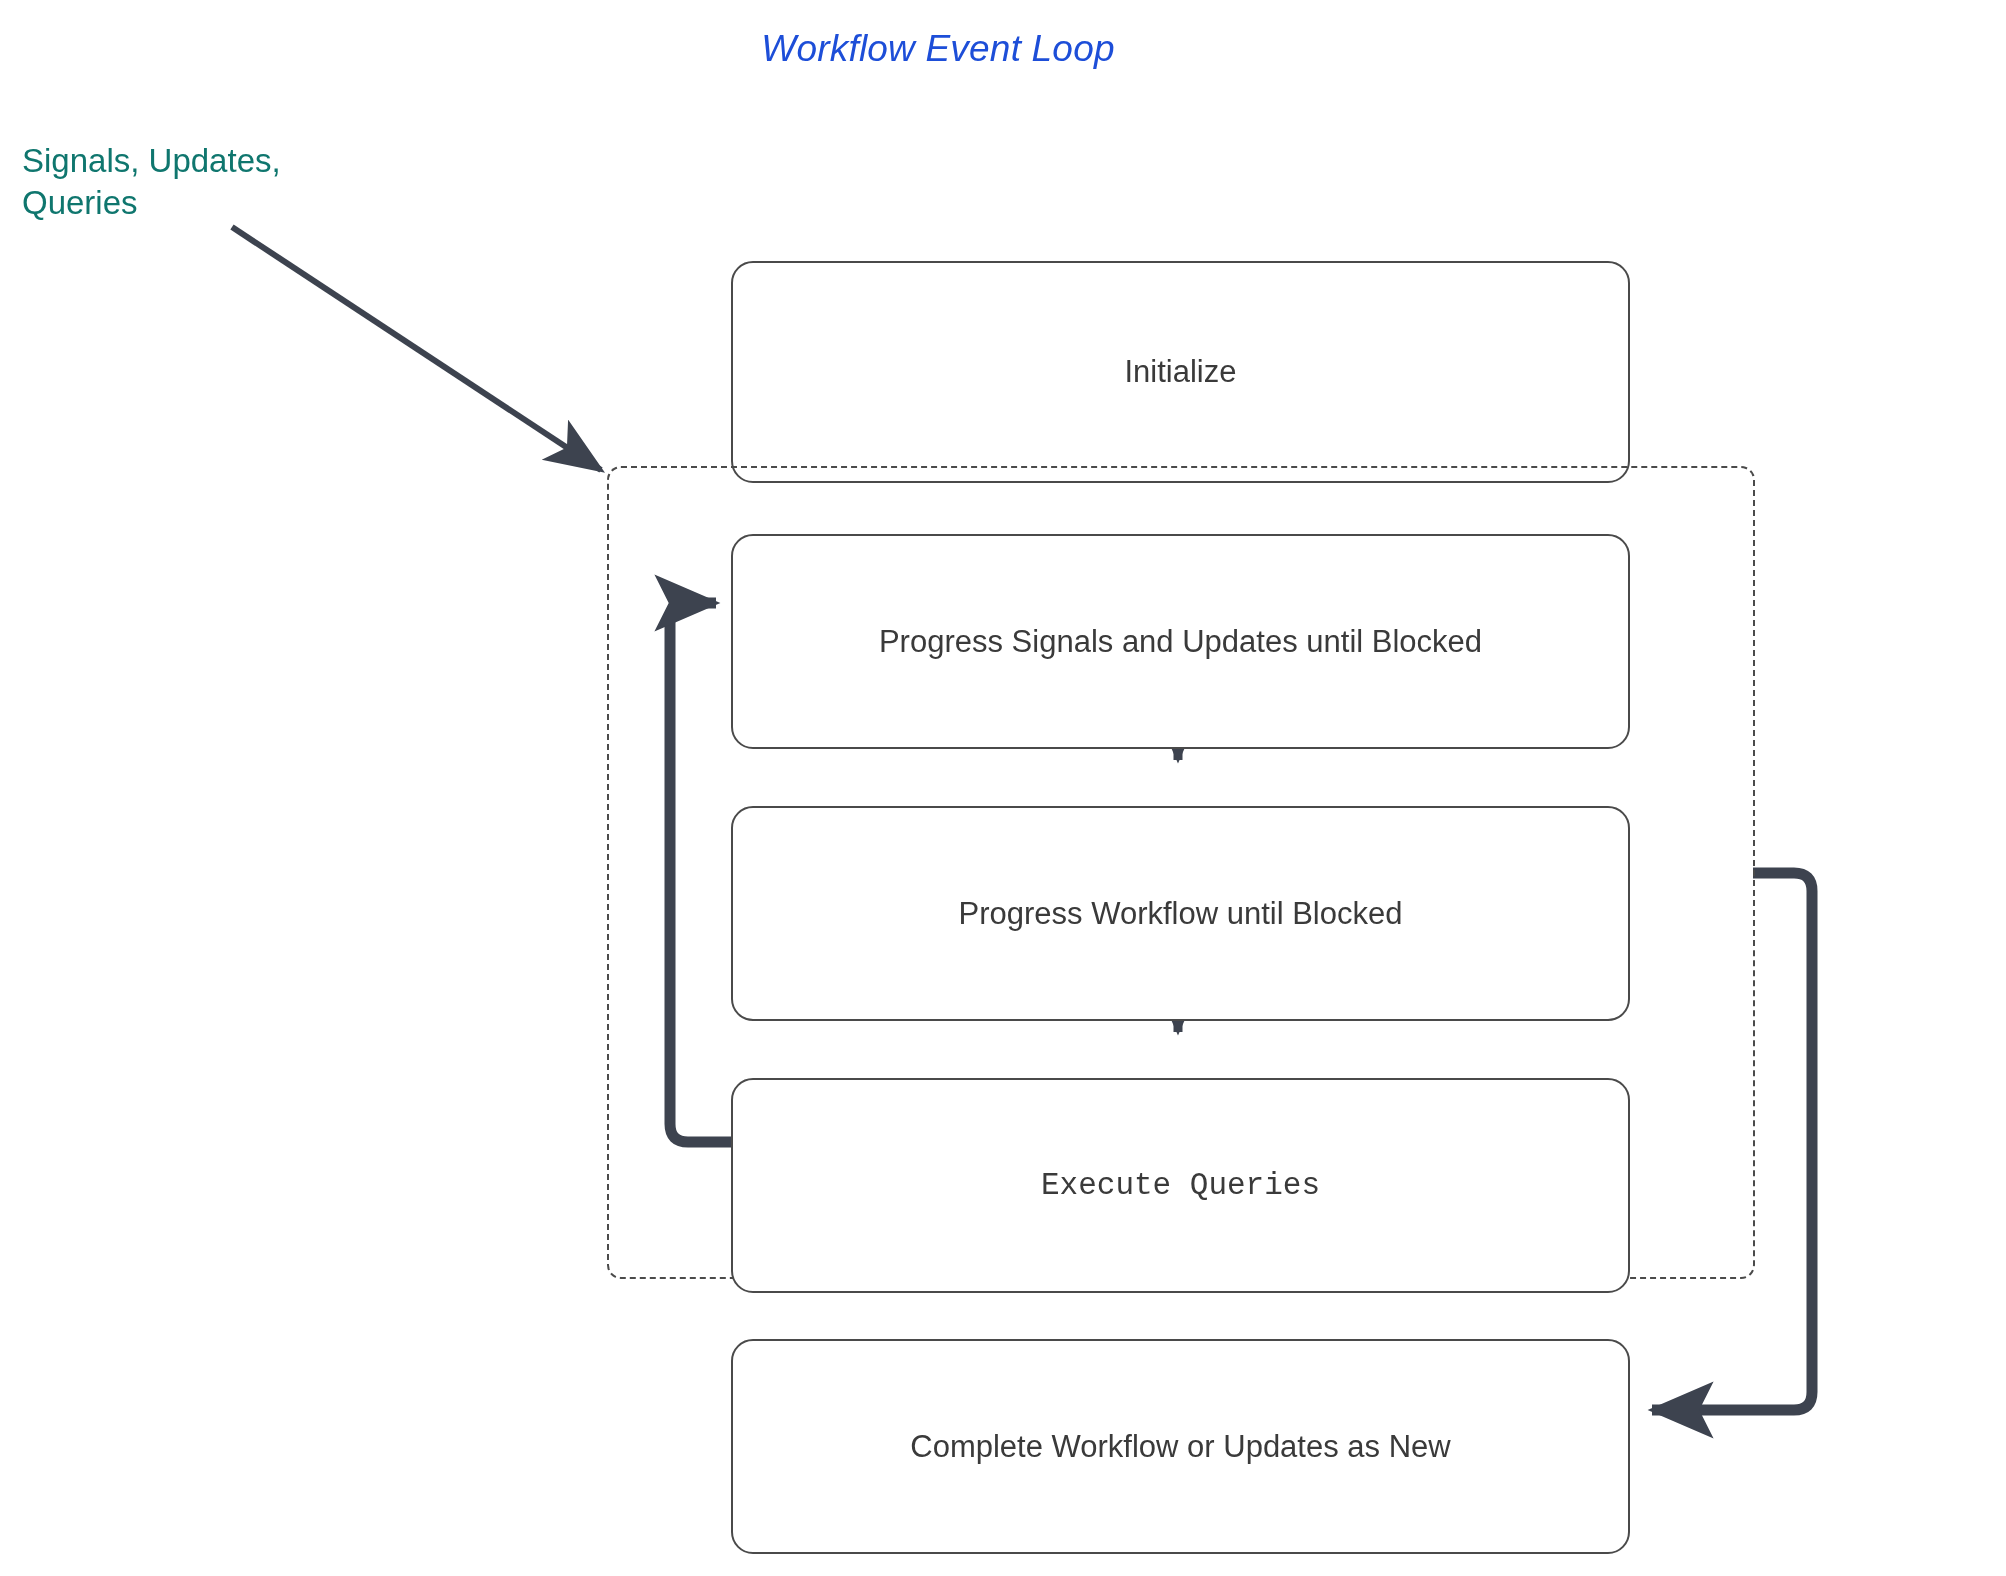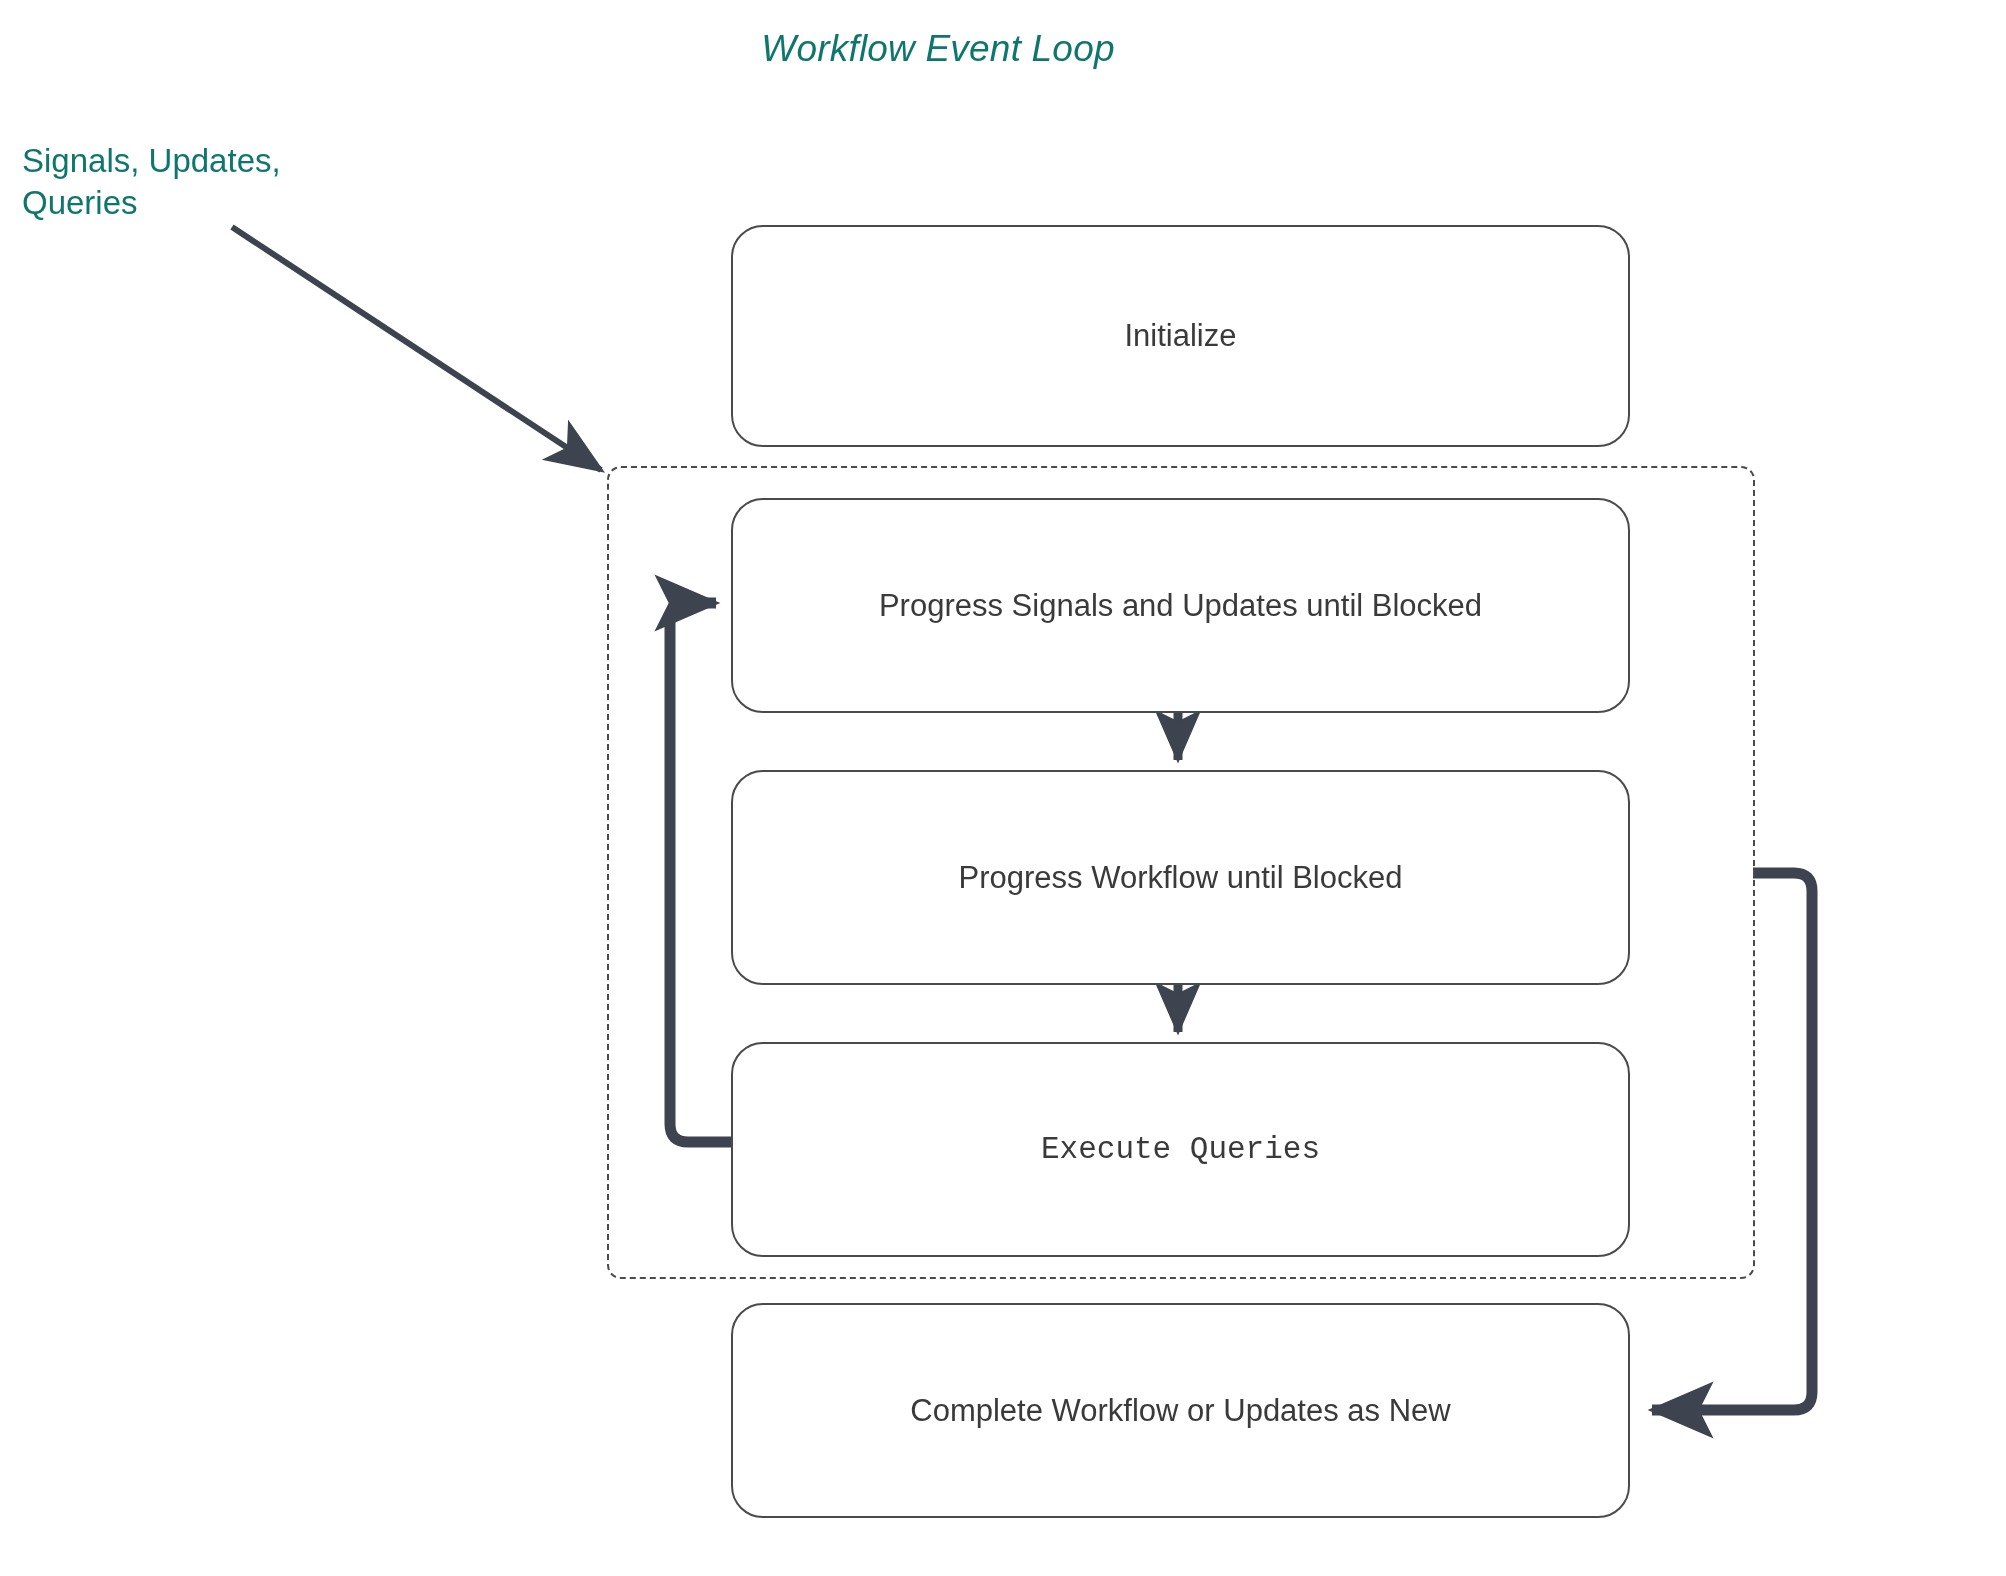--- a/index.html
+++ b/index.html
@@ -28,45 +28,46 @@
     pointer-events: none;
   }
   .diagram-title {
     position: absolute;
     left: 0;
     top: 28px;
     width: 1876px;
     text-align: center;
     font-style: italic;
     font-size: 37px;
-    color: #0f766e;
+    color: #1d4ed8;
     letter-spacing: 0.2px;
   }
   .ext-label {
     position: absolute;
     left: 22px;
     top: 140px;
     width: 285px;
     text-align: left;
     font-size: 33px;
     line-height: 42px;
     color: #0f766e;
   }
   .node {
     position: absolute;
     box-sizing: border-box;
     background: #ffffff;
     border: 2px solid #4a4a4a;
-    border-radius: 32px;
+    border-radius: 22px;
     display: flex;
     align-items: center;
     justify-content: center;
     text-align: center;
     font-size: 31px;
     color: #3a3a3a;
+    margin-top: 36px;
   }
   .loop-container {
     position: absolute;
     box-sizing: border-box;
     border: 2px dashed #4a4a4a;
     border-radius: 14px;
     background: transparent;
   }
 </style>
 </head>

